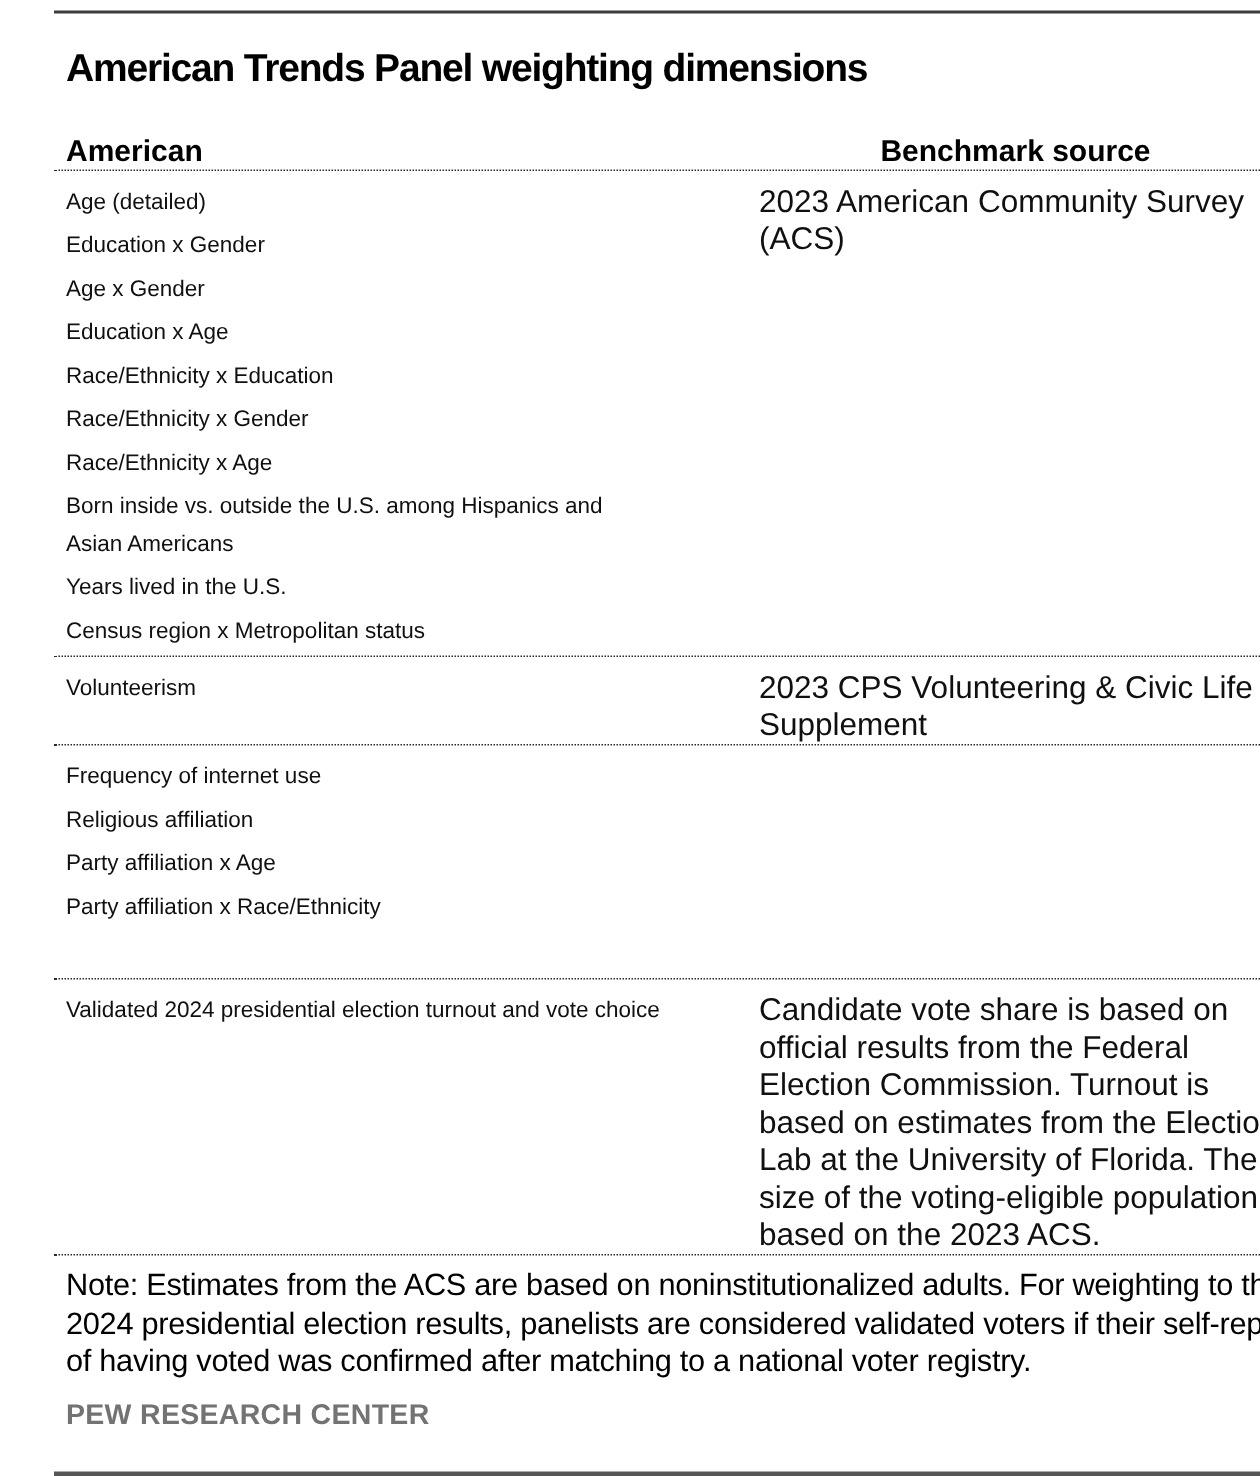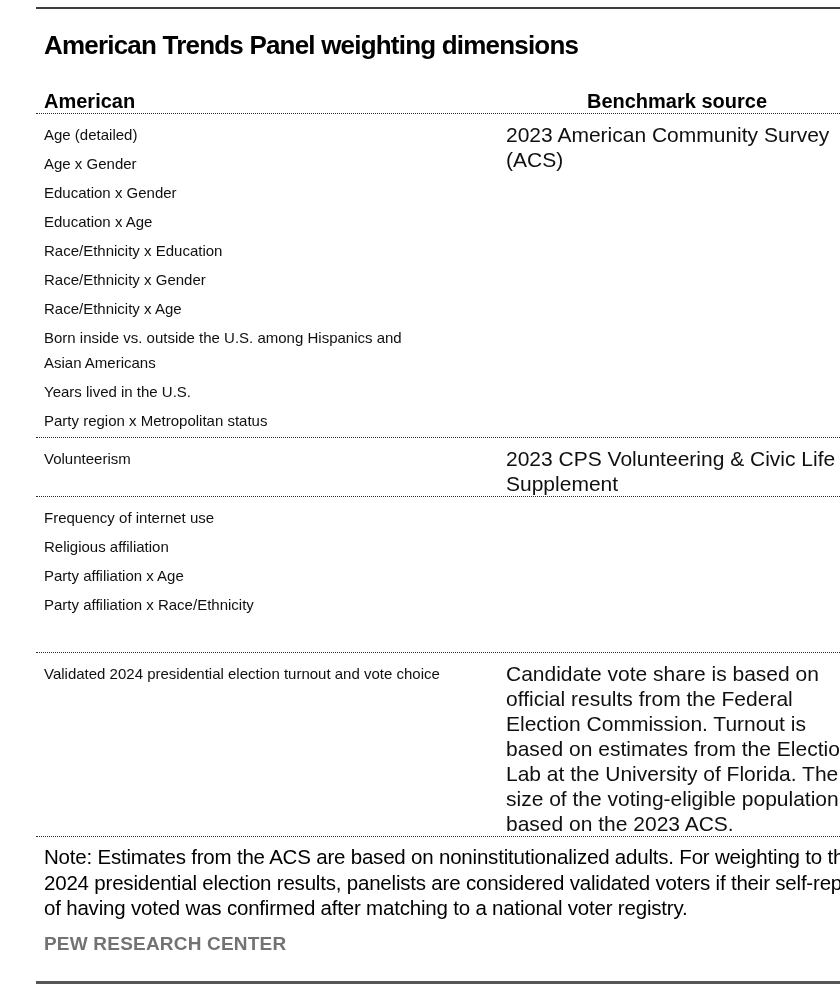--- a/index.html
+++ b/index.html
@@ -104,29 +104,29 @@
   <h1 class="title">American Trends Panel weighting dimensions</h1>
 
   <div class="thead">
     <div class="th th-var">American</div>
     <div class="th th-src">Benchmark source</div>
   </div>
 
   <div class="trow row-acs">
     <div class="cell-var">
       <div class="var-item">Age (detailed)</div>
+      <div class="var-item">Education x Gender</div>
       <div class="var-item">Age x Gender</div>
-      <div class="var-item">Education x Gender</div>
       <div class="var-item">Education x Age</div>
       <div class="var-item">Race/Ethnicity x Education</div>
       <div class="var-item">Race/Ethnicity x Gender</div>
       <div class="var-item">Race/Ethnicity x Age</div>
       <div class="var-item">Born inside vs. outside the U.S. among Hispanics and Asian Americans</div>
       <div class="var-item">Years lived in the U.S.</div>
-      <div class="var-item">Party region x Metropolitan status</div>
+      <div class="var-item">Census region x Metropolitan status</div>
     </div>
     <div class="cell-src">
       <p>2023 American Community Survey (ACS)</p>
     </div>
   </div>
 
   <div class="trow row-volunteerism">
     <div class="cell-var">
       <div class="var-item">Volunteerism</div>
     </div>

